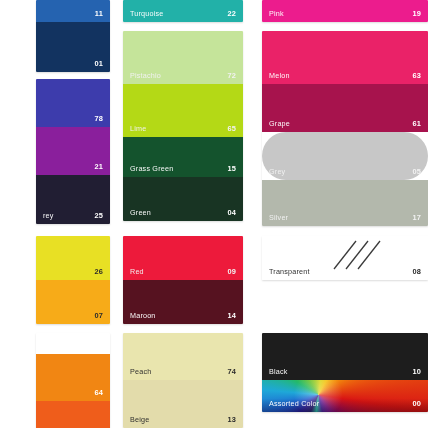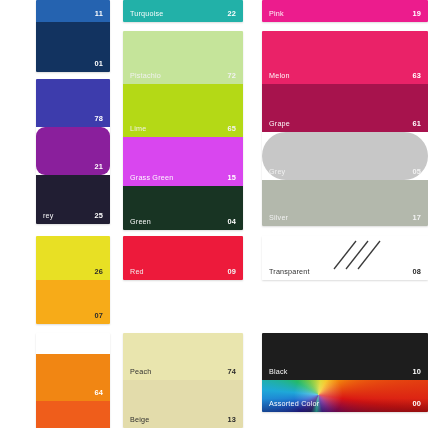--- a/index.html
+++ b/index.html
@@ -151,21 +151,21 @@
           </div>
         </div>
       </div>
       <div class="group" style="top: 79px;">
         <div class="swatch" style="height: 48px; background: rgb(61, 60, 172);">
           <div class="swatch-inner">
             <span class="sw-label light-text"></span>
             <span class="sw-code light-text">78</span>
           </div>
         </div>
-        <div class="swatch" style="height: 48px; background: rgb(138, 31, 156); border-radius: 9px;">
+        <div class="swatch" style="height: 48px; background: rgb(138, 31, 156);">
           <div class="swatch-inner">
             <span class="sw-label light-text"></span>
             <span class="sw-code light-text">21</span>
           </div>
         </div>
         <div class="swatch" style="height: 49px; background: rgb(33, 30, 51);">
           <div class="swatch-inner">
             <span class="sw-label light-text">rey</span>
             <span class="sw-code light-text">25</span>
           </div>
@@ -215,38 +215,44 @@
             <span class="sw-label mid-text">Pistachio</span>
             <span class="sw-code mid-text">72</span>
           </div>
         </div>
         <div class="swatch" style="height: 53px; background: rgb(180, 217, 22);">
           <div class="swatch-inner">
             <span class="sw-label mid-text">Lime</span>
             <span class="sw-code mid-text">65</span>
           </div>
         </div>
-        <div class="swatch" style="height: 49px; background: #d946ef;">
+        <div class="swatch" style="height: 40px; background: #14532d;">
           <div class="swatch-inner">
             <span class="sw-label light-text">Grass Green</span>
             <span class="sw-code light-text">15</span>
           </div>
         </div>
         <div class="swatch" style="height: 44px; background: rgb(24, 52, 35);">
           <div class="swatch-inner">
             <span class="sw-label light-text">Green</span>
             <span class="sw-code light-text">04</span>
           </div>
         </div>
       </div>
       <div class="group" style="top: 236px;">
         <div class="swatch" style="height: 44px; background: rgb(237, 26, 59); padding-left: 7px;">
           <div class="swatch-inner">
             <span class="sw-label mid-text">Red</span>
             <span class="sw-code mid-text">09</span>
+          </div>
+        </div>
+        <div class="swatch" style="height: 44px; background: rgb(86, 18, 32);">
+          <div class="swatch-inner">
+            <span class="sw-label light-text">Maroon</span>
+            <span class="sw-code light-text">14</span>
           </div>
         </div>
       </div>
       <div class="group" style="top: 333px;">
         <div class="swatch" style="height: 47px; background: rgb(233, 229, 174);">
           <div class="swatch-inner">
             <span class="sw-label dark-text">Peach</span>
             <span class="sw-code dark-text">74</span>
           </div>
         </div>

